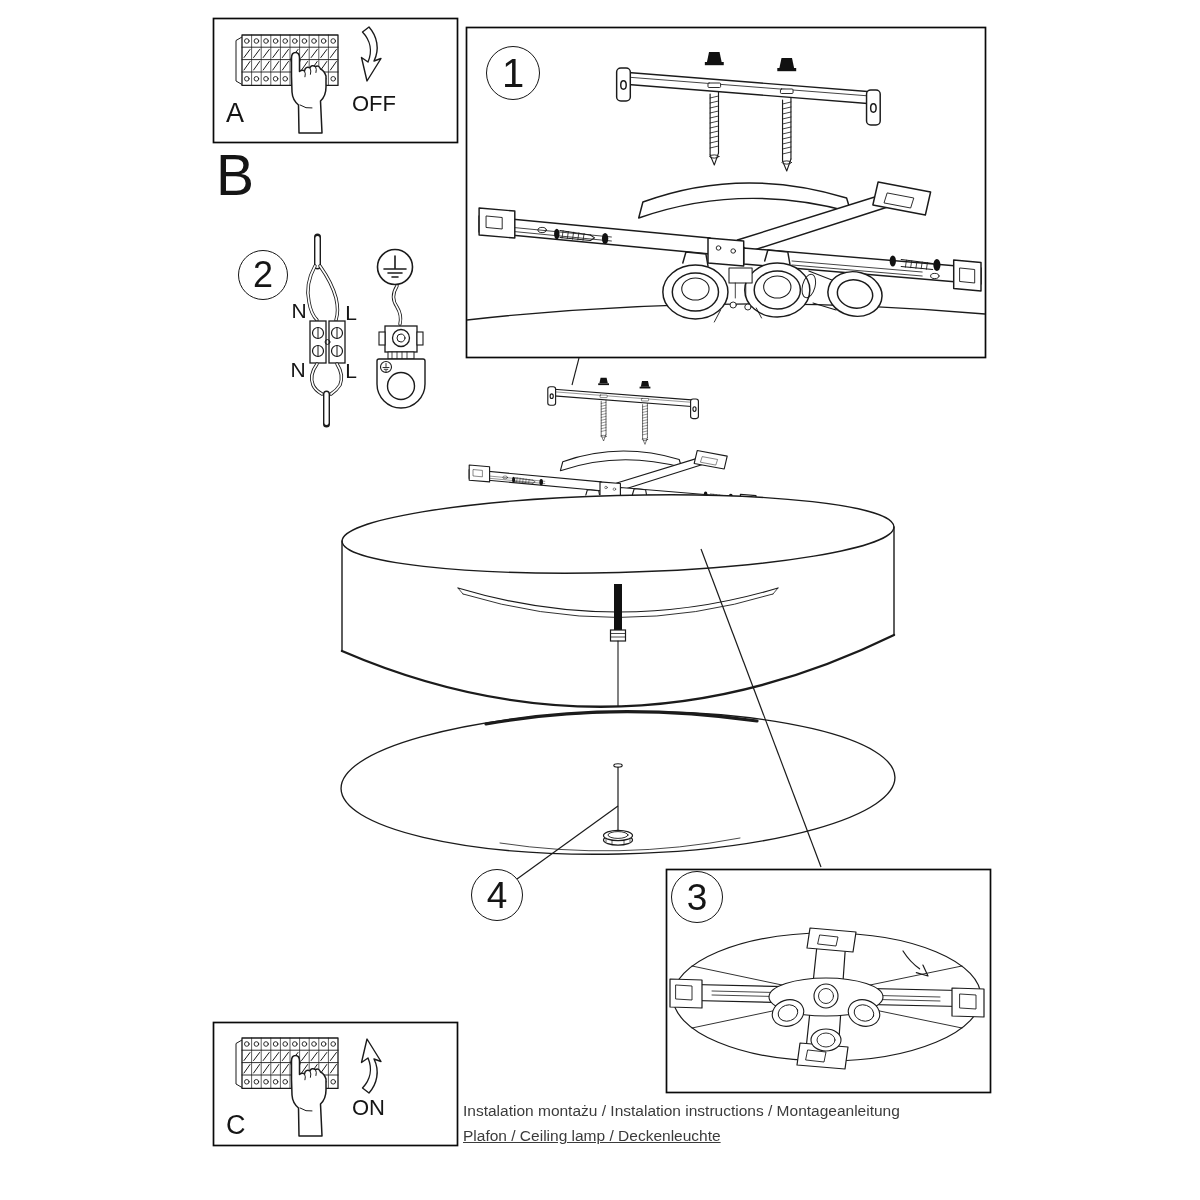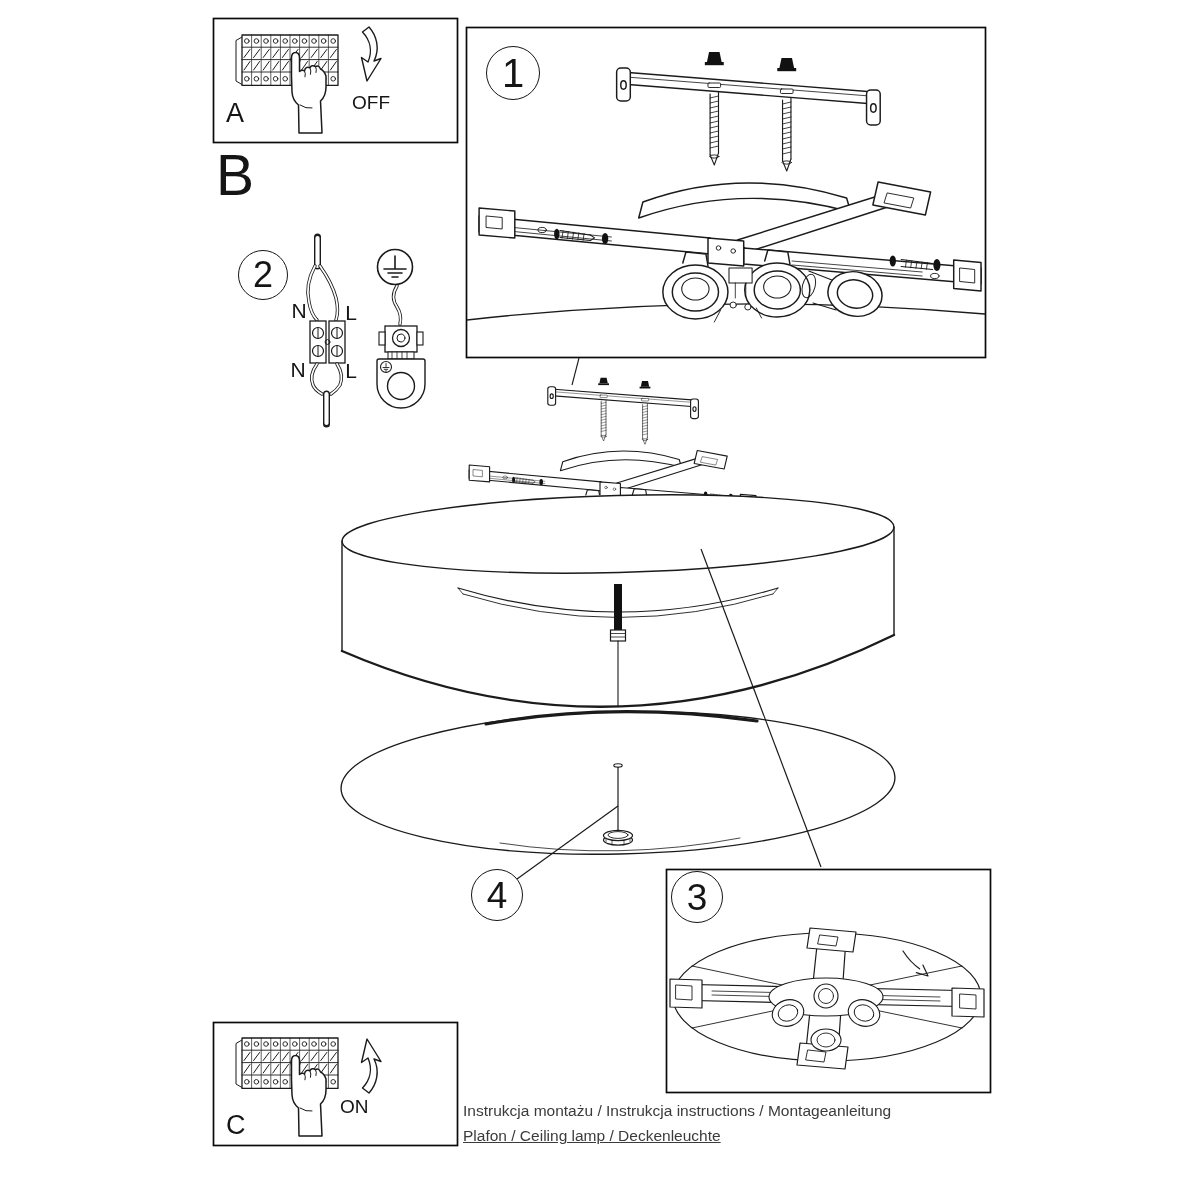--- a/index.html
+++ b/index.html
@@ -2,21 +2,21 @@
 <html><head>
 <meta charset="utf-8">
 <style>
   html,body{margin:0;padding:0;background:#fff;}
   #page{position:relative;width:1200px;height:1200px;background:#fff;overflow:hidden;
         font-family:"Liberation Sans",sans-serif;color:#151515;}
   #art{position:absolute;left:0;top:0;}
   .txt{position:absolute;line-height:1;white-space:nowrap;color:#151515;}
   .big-letter{font-size:57px;}
   .box-letter{font-size:27px;}
-  .switch-word{font-size:19px;}
+  .switch-word{font-size:22px;}
   .wire-label{font-size:21px;transform:translateX(-50%);}
   .numcircle{position:absolute;border:1.9px solid #161616;border-radius:50%;background:#fff;
              display:flex;align-items:center;justify-content:center;}
   .numcircle span{line-height:1;}
   .nc1{left:486px;top:46px;width:52px;height:52px;font-size:40px;}
   .nc2{left:238px;top:250px;width:48px;height:48px;font-size:36px;}
   .nc3{left:671px;top:871px;width:50px;height:50px;font-size:37px;}
   .nc4{left:471px;top:869px;width:50px;height:50px;font-size:37px;}
   .footer-line{font-size:15.5px;color:#3b3b3b;}
 </style>
@@ -290,36 +290,36 @@
     <path d="M903,951 Q910,962 919.6,968.8" stroke-width="1.2"></path>
     <path d="M916.3,972.6 L928,976 L922.9,965" stroke-width="1.2"></path>
   </g>
 </g>
 </svg>
 
 <div class="txt big-letter" style="left:216px;top:147px;">B</div>
 <div class="txt box-letter" style="left:226px;top:100px;">A</div>
 <div class="txt box-letter" style="left:226px;top:1112px;">C</div>
 <div class="txt switch-word" style="left:352px;top:93px;">OFF</div>
-<div class="txt switch-word" style="left:340px;top:1097px;text-align:right;">ON</div>
+<div class="txt switch-word" style="left:352px;top:1097px;text-align:right;">ON</div>
 
 <div class="numcircle nc1">
       <span>1</span>
     </div>
 <div class="numcircle nc2">
       <span>2</span>
     </div>
 <div class="numcircle nc3">
       <span>3</span>
     </div>
 <div class="numcircle nc4">
       <span>4</span>
     </div>
 
 <div class="txt wire-label" style="left:299px;top:300px;">N</div>
 <div class="txt wire-label" style="left:351px;top:302px;">L</div>
 <div class="txt wire-label" style="left:298px;top:359px;">N</div>
 <div class="txt wire-label" style="left:351px;top:360px;">L</div>
 
-<div class="txt footer-line" style="left:463px;top:1103px;">Instrukcja montażu / Instrukcja instructions / Montageanleitung</div>
+<div class="txt footer-line" style="left:463px;top:1103px;">Instalation montażu / Instalation instructions / Montageanleitung</div>
 <div class="txt footer-line" style="left:463px;top:1128px;text-decoration:underline;">Plafon / Ceiling lamp / Deckenleuchte</div>
 
 </div>
 
 </body></html>

